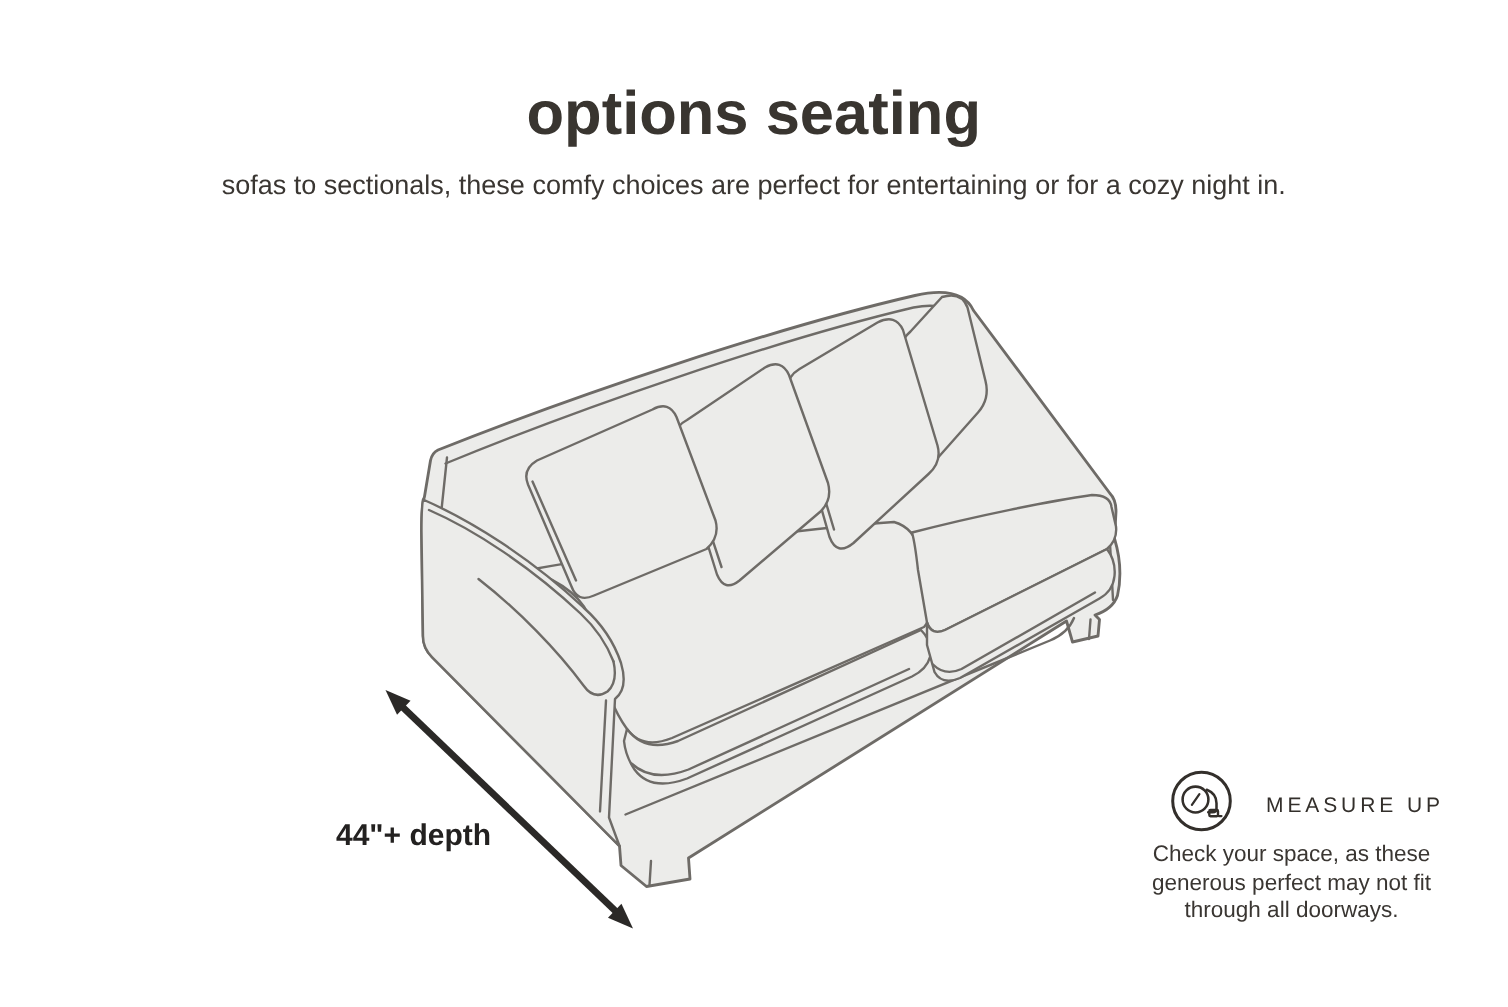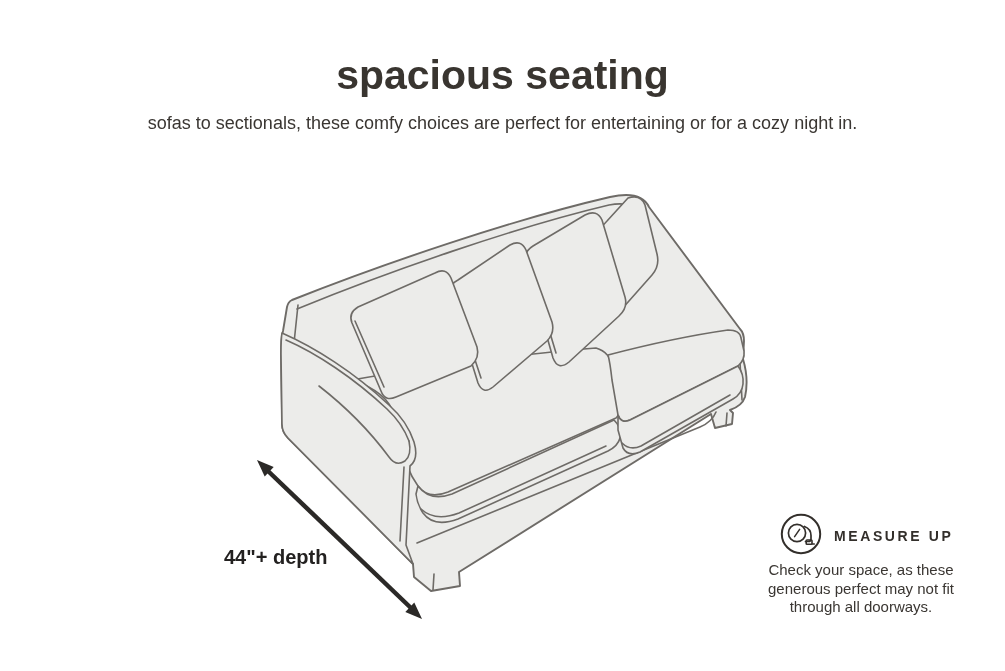--- a/index.html
+++ b/index.html
@@ -64,41 +64,41 @@
     width: 198px;
   }
   .measure-up .head-row {
     display: flex;
     align-items: center;
     margin-left: 18px;
     height: 44px;
   }
   .measure-up .mu-heading {
     font-size: 14px;
-    font-weight: bold;
+    font-weight: normal;
     letter-spacing: 2.6px;
     color: #332f2b;
-    margin-left: 12px;
     white-space: nowrap;
+    padding-left: 22px;
   }
   .measure-up .mu-body {
     margin-top: 3px;
     text-align: center;
     font-size: 15px;
     line-height: 18.5px;
     color: #3a3632;
   }
   .measure-up .mu-body .line { white-space: nowrap; }
 </style>
 </head>
 <body>
 
 <div class="canvas">
 
-  <div class="page-title">spacious seating</div>
+  <div class="page-title">options seating</div>
 
   <div class="intro">
     <div class="line">sofas to sectionals, these comfy choices are perfect for entertaining or for a cozy night in.</div>
   </div>
 
   <div class="sofa-wrap">
     <svg width="1005" height="671" viewBox="0 0 1005 671">
       <g fill="none" stroke="#6e6b67" stroke-width="1.6" stroke-linecap="round" stroke-linejoin="round">
 
         <g>

